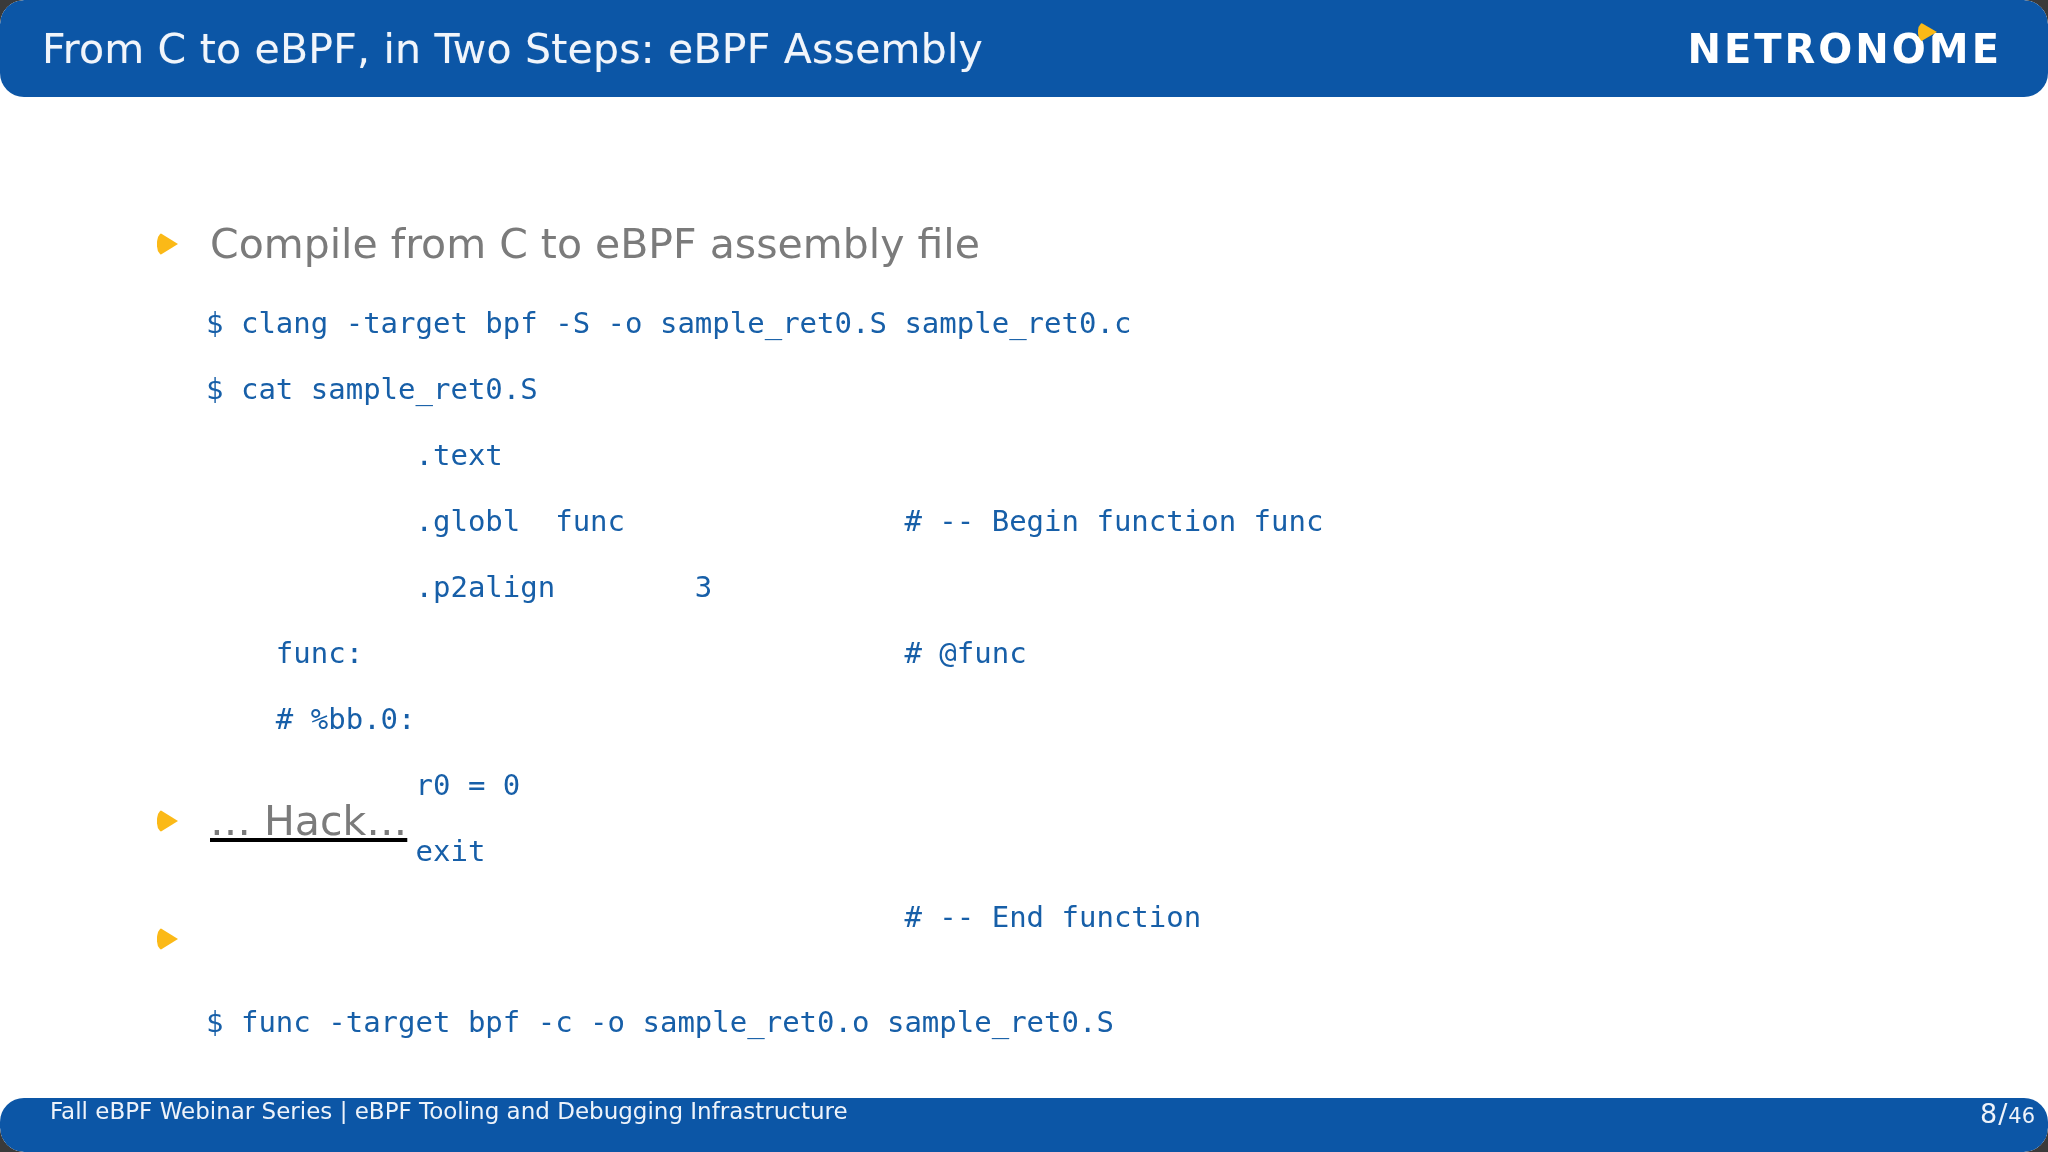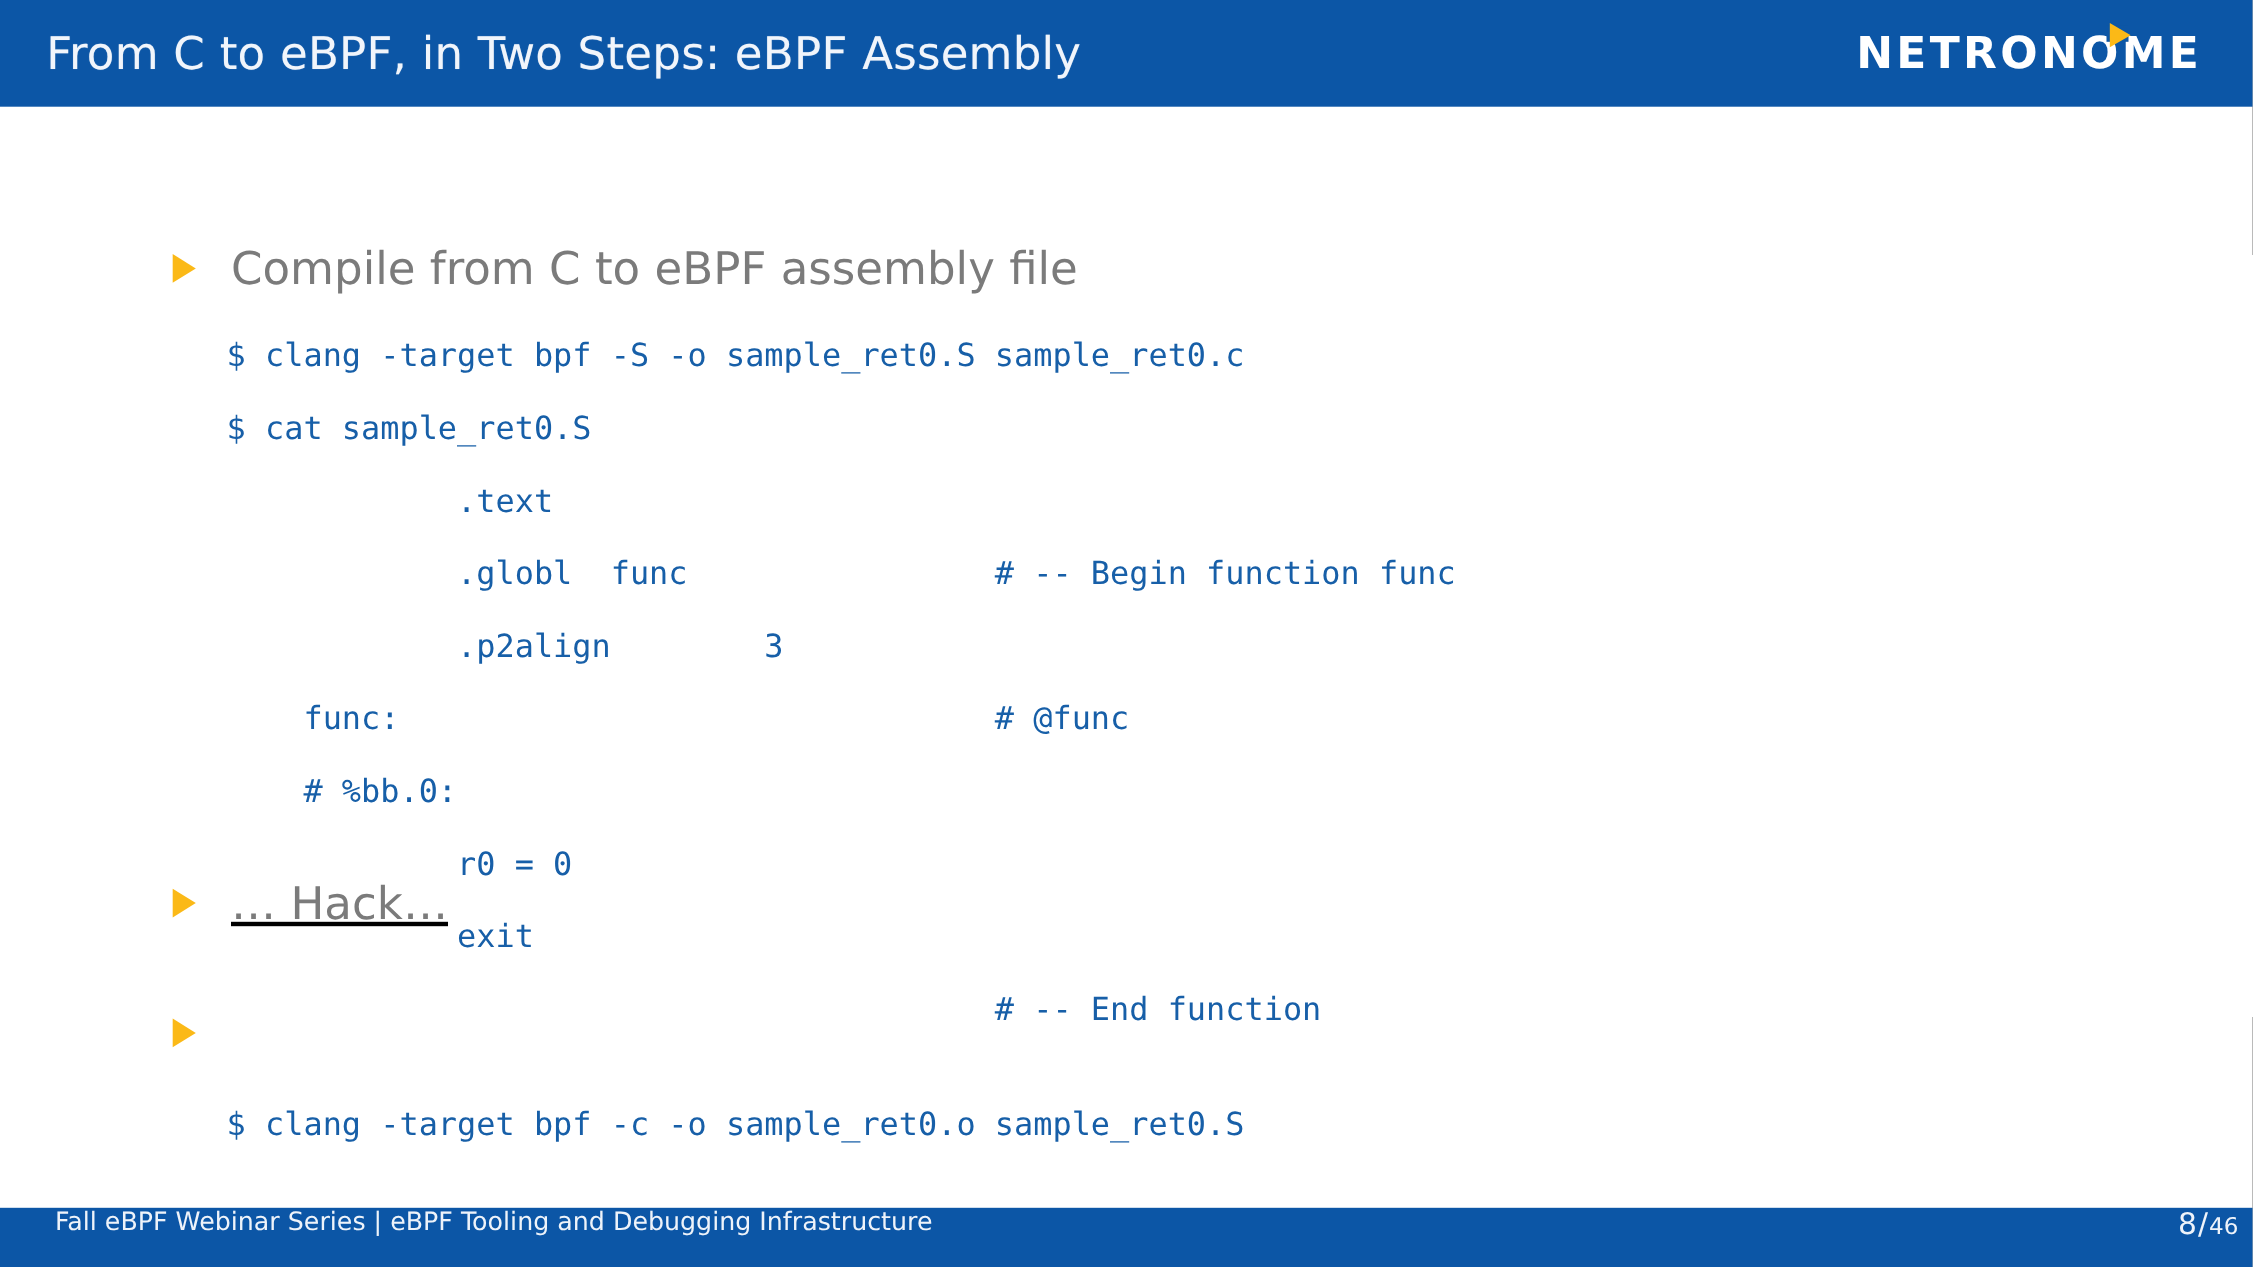--- a/index.html
+++ b/index.html
@@ -2,21 +2,21 @@
 <html style="--header-blue: #0c56a6; --code-blue: #175fa8; --body-gray: #7b7b7b; --bullet-yellow: #fbb917; --footer-text: #eef3fa;"><head>
 <meta charset="utf-8">
 <style>
   :root{
     --header-blue:#0c56a6;
     --code-blue:#175fa8;
     --body-gray:#7b7b7b;
     --bullet-yellow:#fbb917;
     --footer-text:#eef3fa;
   }
-  *{margin:0;padding:0;box-sizing:border-box;}
+  *{margin:0;padding:0;box-sizing:border-box;border-radius:24px;}
   html,body{background:#3a3a3a;}
   .slide{
     position:relative;
     width:2048px;height:1152px;
     background:#ffffff;
     overflow:hidden;
     font-family:"DejaVu Sans","Liberation Sans",sans-serif;
   }
 
   
@@ -145,21 +145,21 @@
 
   <div class="bullet-row" id="bullet2">
     <span class="bullet-tri"></span>
     <span class="bullet-text">… Hack…</span>
   </div>
 
   <div class="bullet-row" id="bullet3">
     <span class="bullet-tri"></span>
   </div>
 
-  <pre class="code" id="code2">$ clang -target bpf -c -o sample_ret0.o sample_ret0.S</pre>
+  <pre class="code" id="code2">$ func -target bpf -c -o sample_ret0.o sample_ret0.S</pre>
 
   <div class="footer">
     <div class="footer-caption">Fall eBPF Webinar Series | eBPF Tooling and Debugging Infrastructure</div>
     <div class="page-number">
       <span class="page-current">8</span>
       <span class="page-separator">/</span>
       <span class="page-total">46</span>
     </div>
   </div>
 

